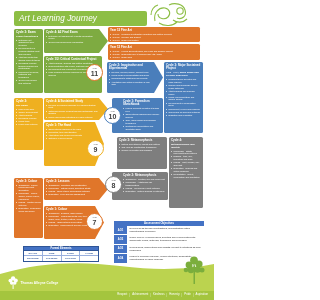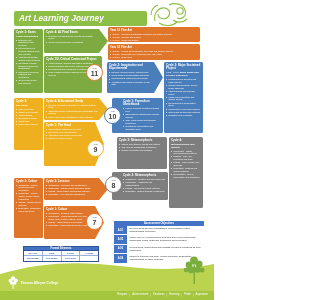--- a/index.html
+++ b/index.html
@@ -1,21 +1,21 @@
 <!DOCTYPE html>
 <html><head>
 <meta charset="utf-8">
 <style>
   html,body{margin:0;padding:0;background:#ffffff;}
   body{font-family:"Liberation Sans",sans-serif;}
   .page{position:relative;width:214px;height:300px;background:#fff;overflow:hidden;}
 
   
   .banner{position:absolute;left:14px;top:11px;width:133px;height:15px;background:#8dbe45;border-radius:2px;}
-  .banner-title{position:absolute;left:5px;top:2.5px;font-size:8.2px;font-style:italic;font-weight:bold;color:#ffffff;letter-spacing:.1px;line-height:10px;white-space:nowrap;}
+  .banner-title{position:absolute;left:5px;top:2.5px;font-size:8.2px;font-style:italic;font-weight:normal;color:#ffffff;letter-spacing:.1px;line-height:10px;white-space:nowrap;}
   .header-art{position:absolute;left:149px;top:1px;width:42px;height:27px;}
 
   
   .blk{position:absolute;color:#fff;overflow:hidden;border-radius:1.5px;padding:1.5px 2px;box-sizing:border-box;}
   .blk .h{font-size:2.9px;font-weight:bold;line-height:3.4px;margin-bottom:.8px;}
   .blk .sub{font-size:2.5px;font-weight:bold;line-height:3px;margin-bottom:.8px;}
   .lst{margin:0;padding:0;}
   .li-item{position:relative;font-size:2.15px;line-height:2.75px;padding-left:2.4px;margin-bottom:.45px;}
   .li-item:before{content:"";position:absolute;left:.3px;top:1.05px;width:.85px;height:.85px;background:#fff;border-radius:50%;}
 

